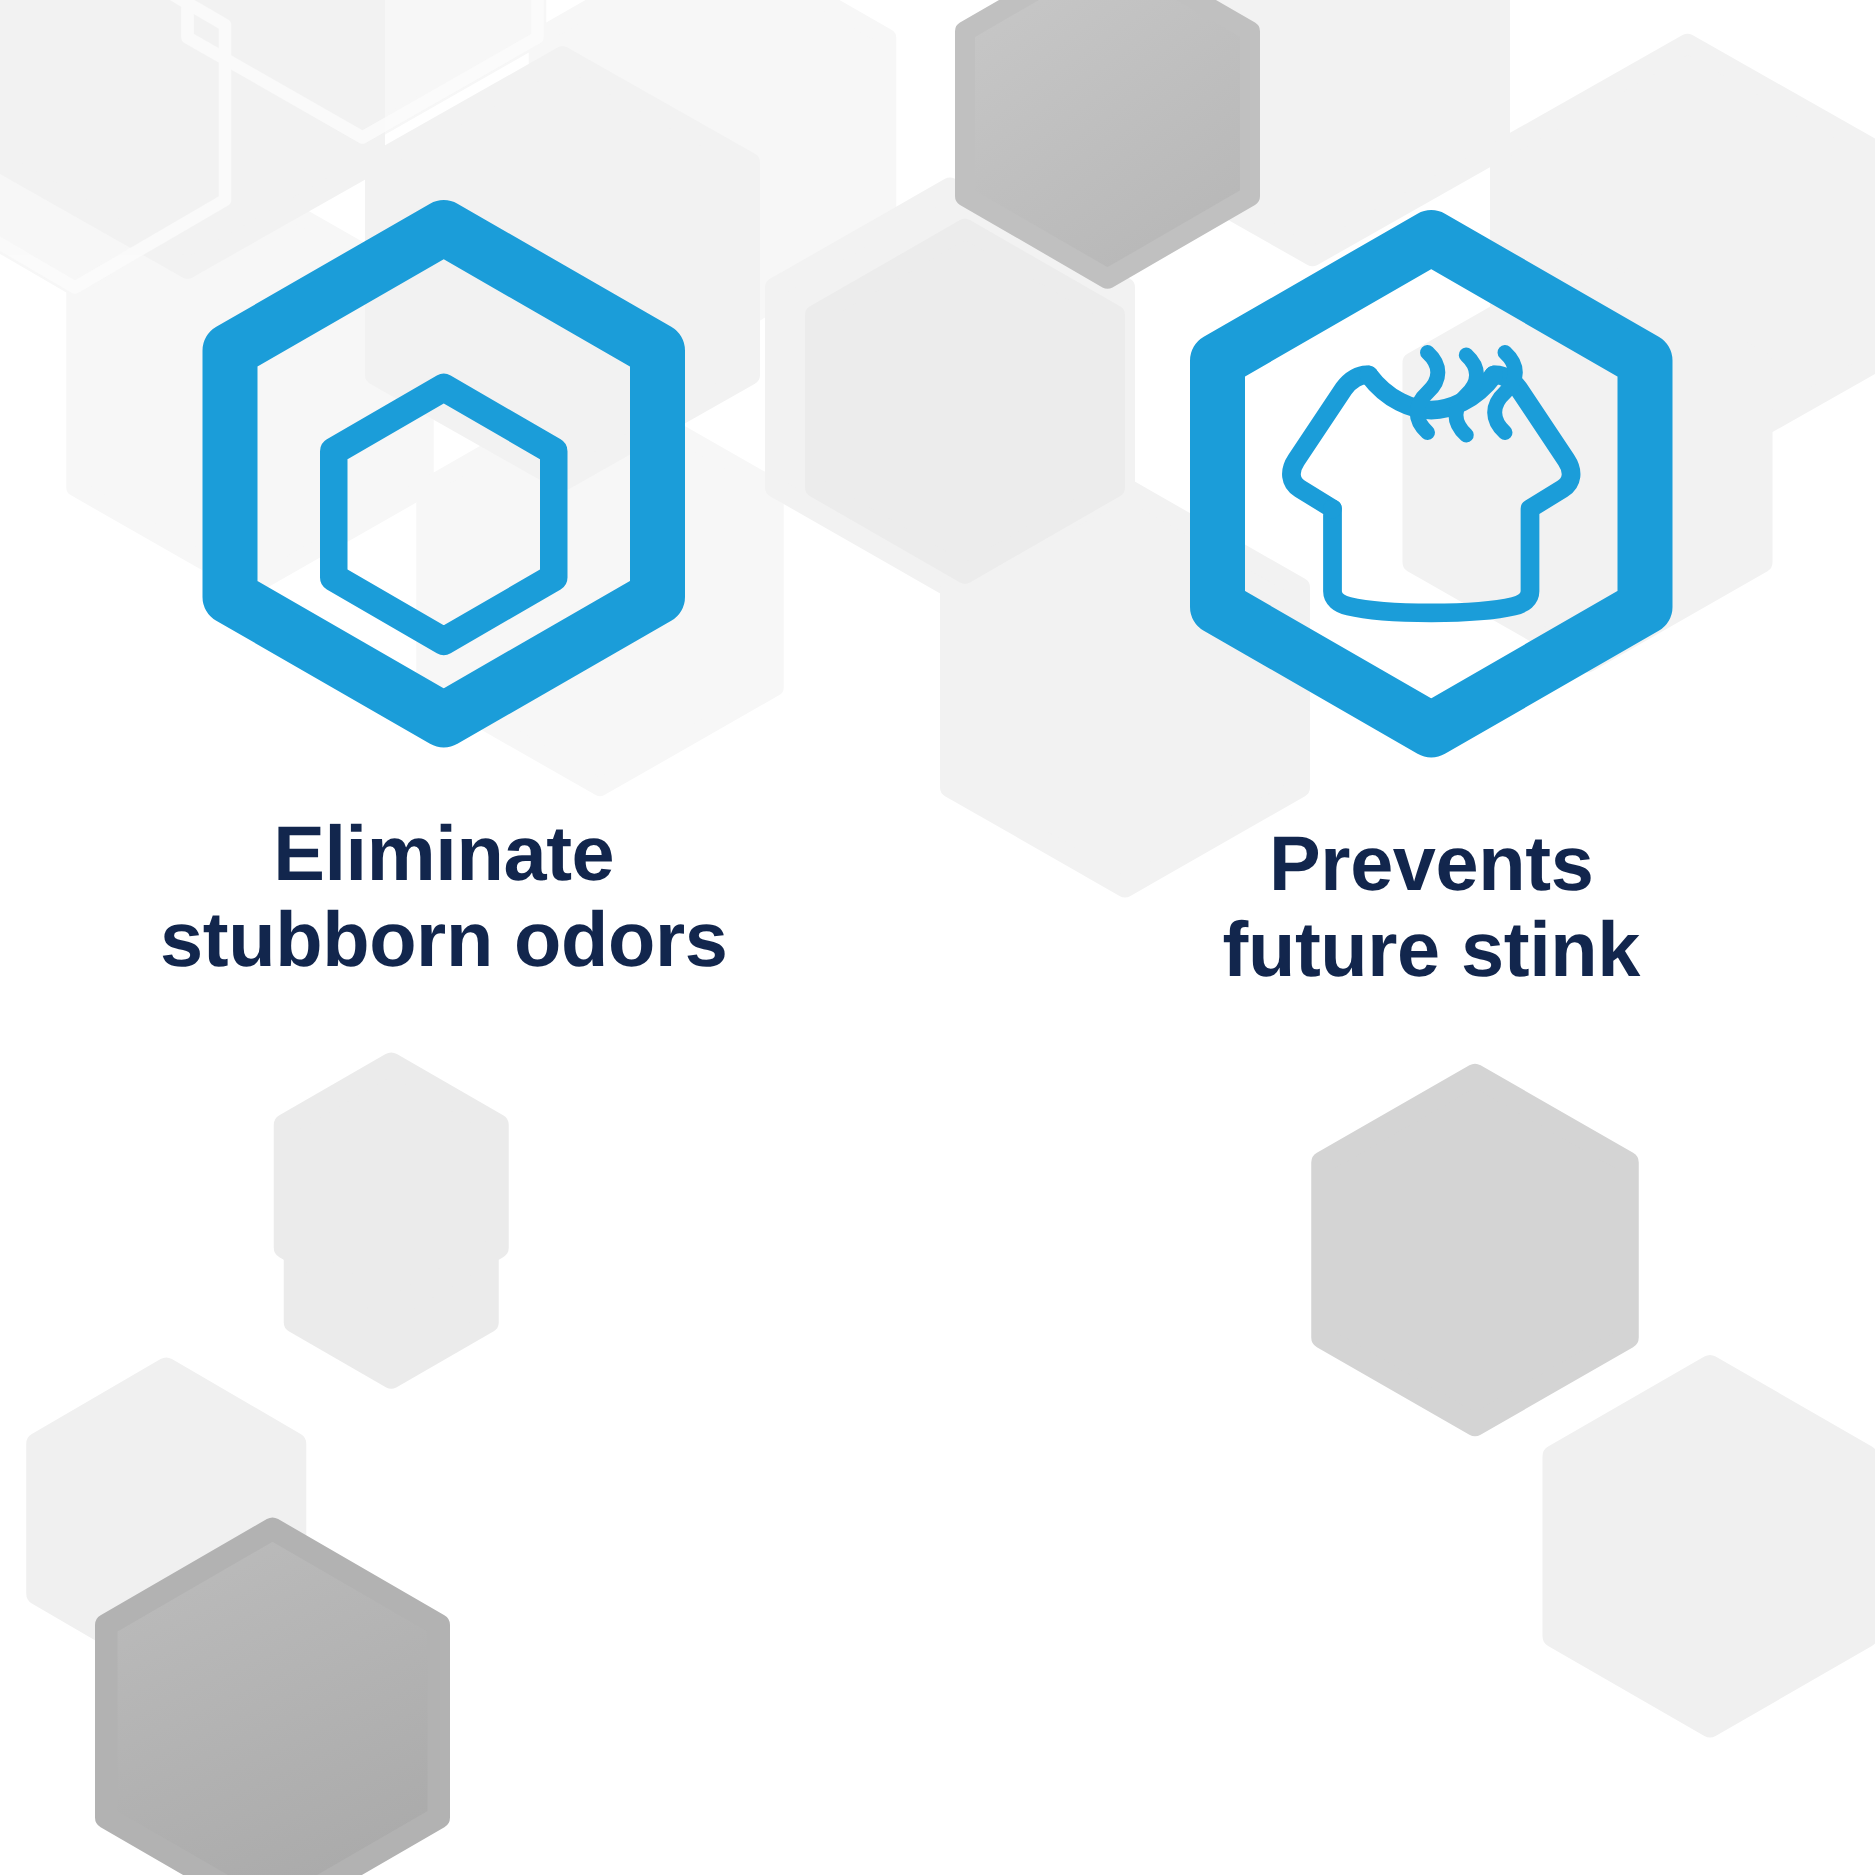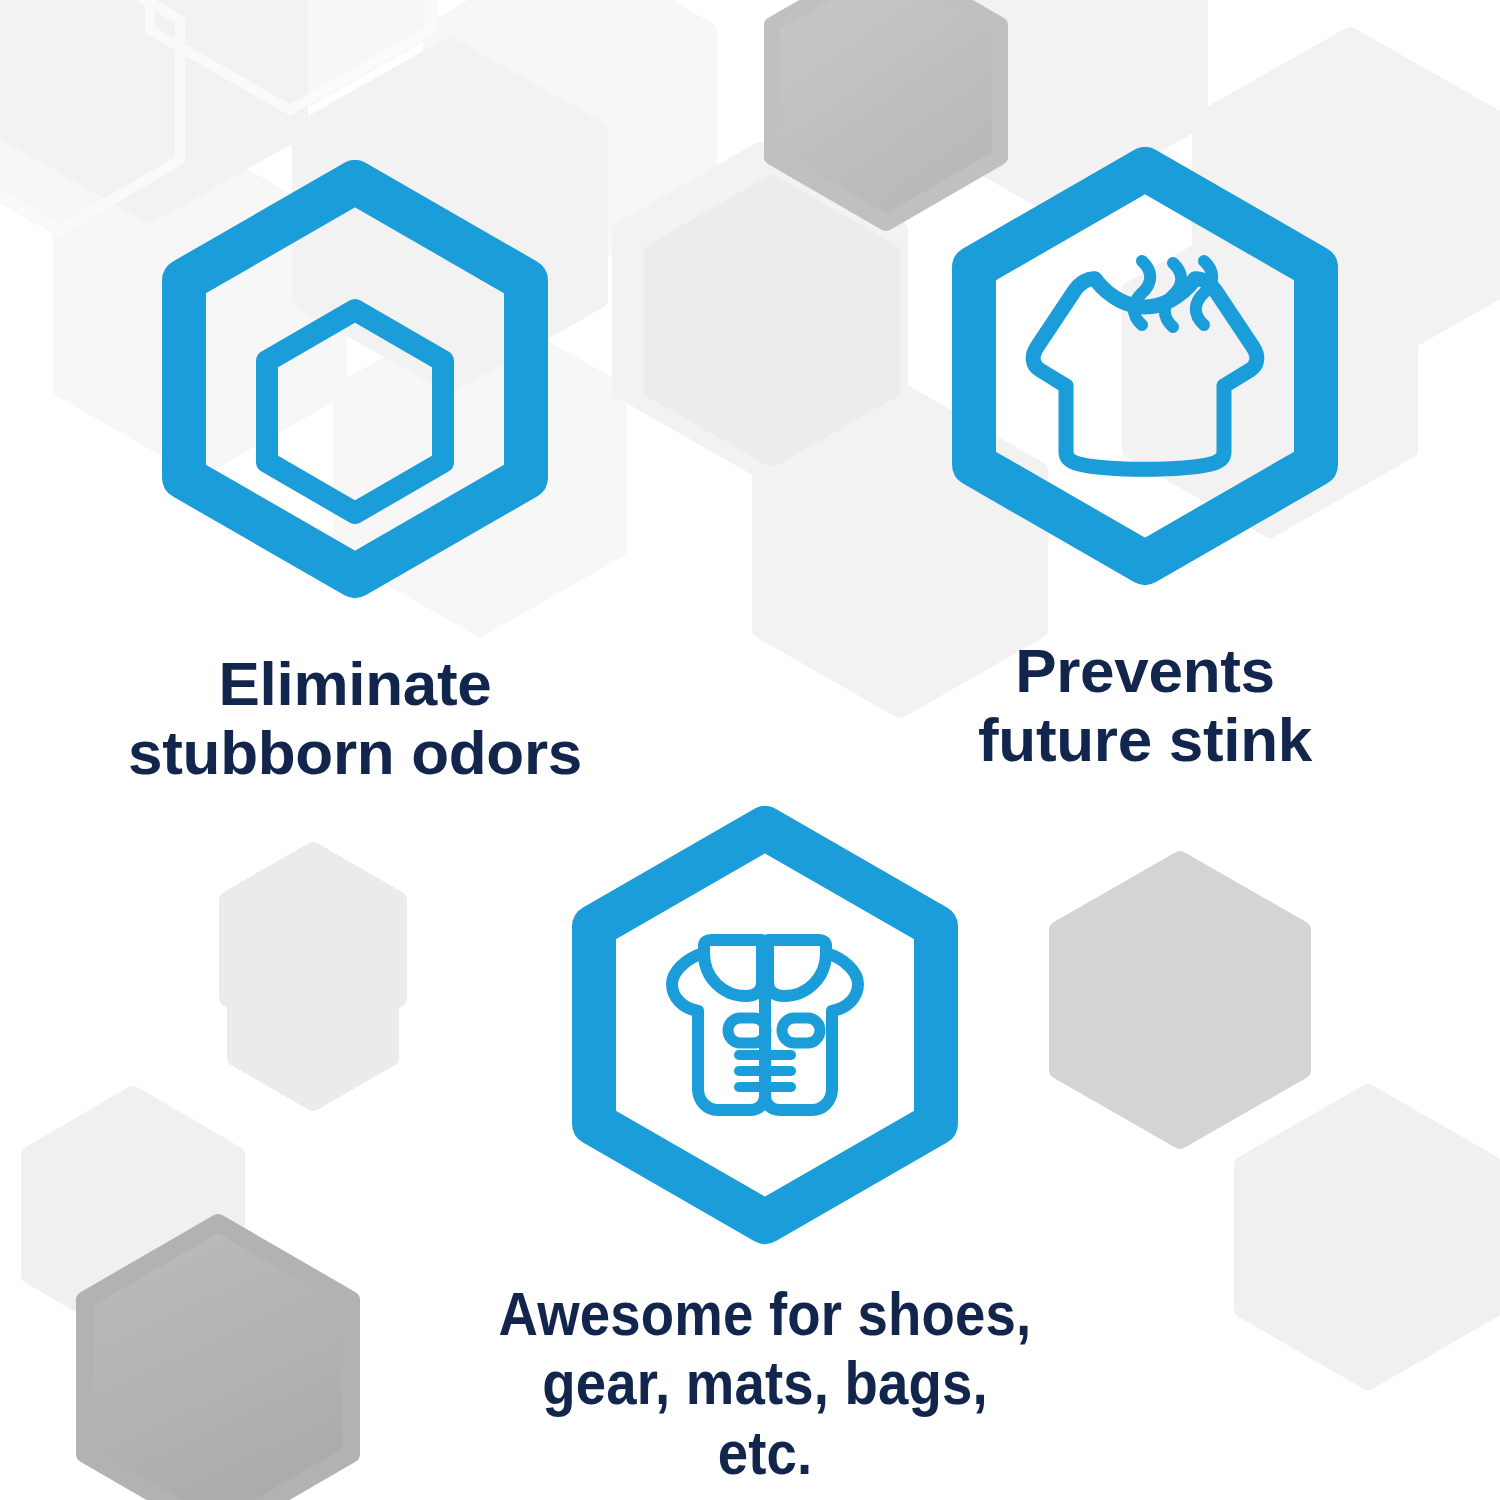--- a/index.html
+++ b/index.html
@@ -39,21 +39,21 @@
     color: #12264d;
     font-weight: bold;
     text-align: center;
     line-height: 1.12;
     letter-spacing: -0.3px;
     white-space: pre-line;
     margin: 0;
   }
 
   #feature-eliminate  { left: 60px;  top: 160px;  width: 590px; justify-content: flex-end; }
-  #feature-prevents   { left: 850px; top: 147px;  width: 590px; }
+  #feature-prevents   { left: 850px; top: 168px;  width: 590px; }
   #feature-awesome    { left: 455px; top: 806px;  width: 620px; }
 
   #feature-eliminate .feature-label,
   #feature-prevents  .feature-label {
     font-size: 62px;
     margin-top: 24px;
   }
   #feature-awesome .feature-label {
     font-size: 62px;
     margin-top: 8px;
@@ -157,71 +157,14 @@
       <g fill="none" stroke="#1b9dd9" stroke-width="12" stroke-linejoin="round" stroke-linecap="round">
         <path d="M 212 178 C 201 168 201 156 212 146 C 223 136 223 124 212 114"></path>
         <path d="M 243 180 C 232 170 232 158 243 148 C 254 138 254 126 243 116"></path>
         <path d="M 274 178 C 263 168 263 156 274 146 C 285 136 285 124 274 114"></path>
       </g>
     </svg>
     <div class="feature-label">Prevents
 future stink</div>
   </div>
 
-  <div class="feature" id="feature-awesome">
-    <svg class="badge" width="430" height="465" viewBox="0 0 430 465" aria-hidden="true">
-
-      <path d="M 215 22 L 386 120.5 L 386 317.5 L 215 416 L 44 317.5 L 44 120.5 Z" fill="none" stroke="#1b9dd9" stroke-width="44" stroke-linejoin="round" stroke-linecap="round"></path>
-      <g fill="none" stroke="#1b9dd9" stroke-width="12" stroke-linejoin="round" stroke-linecap="round">
-
-        <path d="M 154 147
-                 L 154 140
-                 C 154 136 157 134 161 134
-                 L 212 134
-                 L 212 155
-                 L 215 160
-                 L 215 282
-                 L 215 290
-                 C 215 298 209 304 200 304
-                 L 168 304
-                 C 157 304 148 295 148 283
-                 L 148 205
-                 C 132 202 122 191 122 178
-                 C 122 166 136 152 154 147 Z"></path>
-
-        <path d="M 276 147
-                 L 276 140
-                 C 276 136 273 134 269 134
-                 L 218 134
-                 L 218 155
-                 L 215 160
-                 L 215 282
-                 L 215 290
-                 C 215 298 221 304 230 304
-                 L 262 304
-                 C 273 304 282 295 282 283
-                 L 282 205
-                 C 298 202 308 191 308 178
-                 C 308 166 294 152 276 147 Z"></path>
-
-        <path d="M 154 147 C 154 172 173 190 196 190 C 206 190 212 185 212 176 L 212 155"></path>
-
-        <path d="M 276 147 C 276 172 257 190 234 190 C 224 190 218 185 218 176 L 218 155"></path>
-
-        <path d="M 212 155 L 215 160 L 218 155"></path>
-      </g>
-
-      <g fill="none" stroke="#1b9dd9" stroke-width="11">
-        <rect x="178" y="212" width="38" height="25" rx="12.5"></rect>
-        <rect x="232" y="212" width="38" height="25" rx="12.5"></rect>
-      </g>
-
-      <g stroke="#1b9dd9" stroke-width="10" stroke-linecap="round">
-        <line x1="189" y1="249" x2="241" y2="249"></line>
-        <line x1="189" y1="265" x2="241" y2="265"></line>
-        <line x1="189" y1="281" x2="241" y2="281"></line>
-      </g>
-    </svg>
-    <div class="feature-label">Awesome for shoes,
-gear, mats, bags, etc.</div>
-  </div>
 
 </div>
 
 </body></html>

